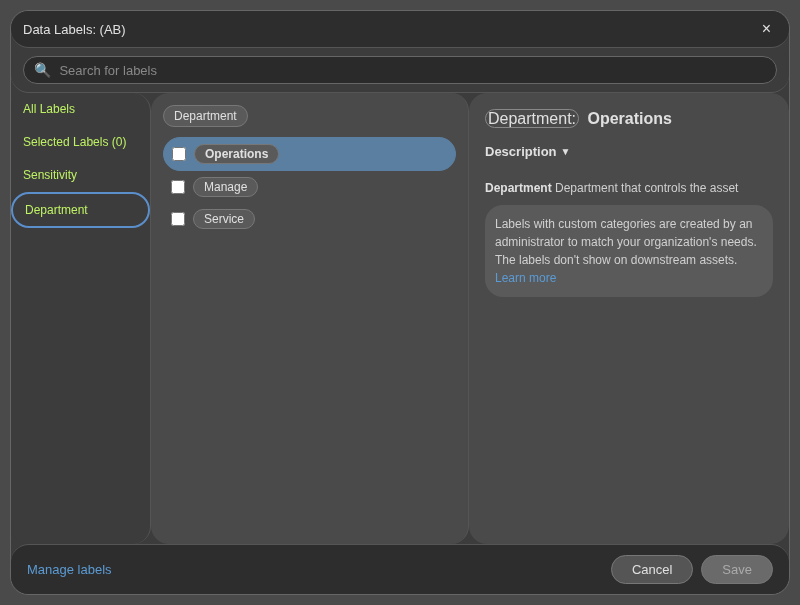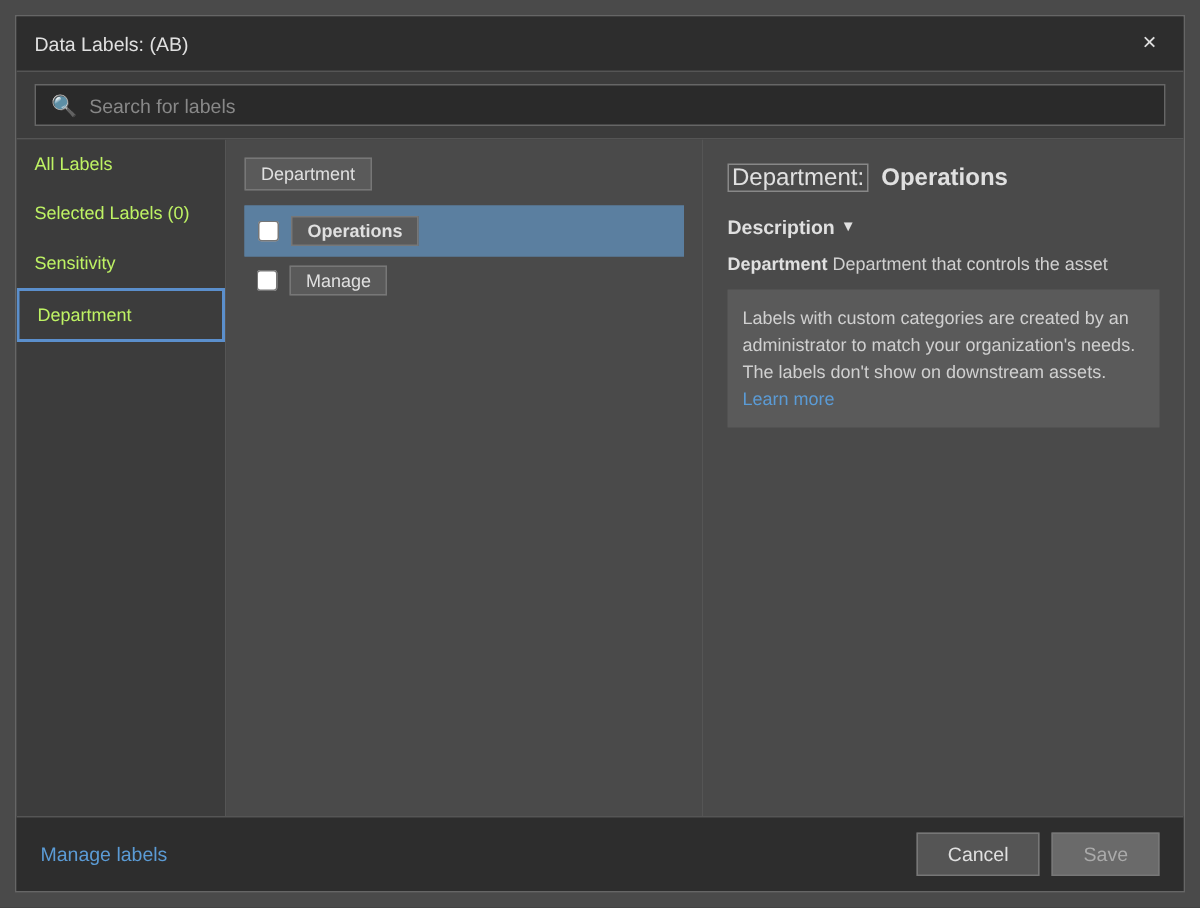--- a/index.html
+++ b/index.html
@@ -1,15 +1,15 @@
 <!DOCTYPE html>
 <html><head>
   <meta charset="utf-8">
   <style>
-    * { box-sizing: border-box; margin: 0; padding: 0; }
+    * { box-sizing: border-box; margin: 0; padding: 0; border-radius: 18px; }
     body {
       font-family: 'Segoe UI', Arial, sans-serif;
       font-size: 13px;
       background: #4a4a4a;
       display: flex;
       align-items: center;
       justify-content: center;
       width: 800px;
       height: 605px;
       overflow: hidden;
@@ -169,21 +169,21 @@
       font-weight: 600;
       margin-left: 4px;
     }
     .description-header {
       display: flex;
       align-items: center;
       gap: 4px;
       font-size: 13px;
       font-weight: 600;
       color: #e0e0e0;
-      margin-bottom: 8px;
+      margin-bottom: 20px;
       cursor: pointer;
     }
     .desc-chevron { font-size: 10px; }
     .description-text {
       font-size: 12px;
       color: #d0d0d0;
       margin-bottom: 8px;
       line-height: 1.5;
     }
     .description-text .bold { font-weight: 700; color: #e0e0e0; }
@@ -274,20 +274,24 @@
     <div class="center-panel">
       <div class="tab-label">Department</div>
       <div class="label-item selected-row">
         <input type="checkbox" style="">
         <span class="label-tag bold">Operations</span>
       </div>
       <div class="label-item">
         <input type="checkbox" style="">
         <span class="label-tag">Manage</span>
       </div>
+      <div class="label-item">
+        <input type="checkbox" style="">
+        <span class="label-tag">Service</span>
+      </div>
     </div>
 
     <div class="right-panel">
       <div class="right-panel-title">
         <span class="prefix">Department:</span>
         <span class="value">Operations</span>
       </div>
 
       <div class="description-header">
         <span>Description</span>

